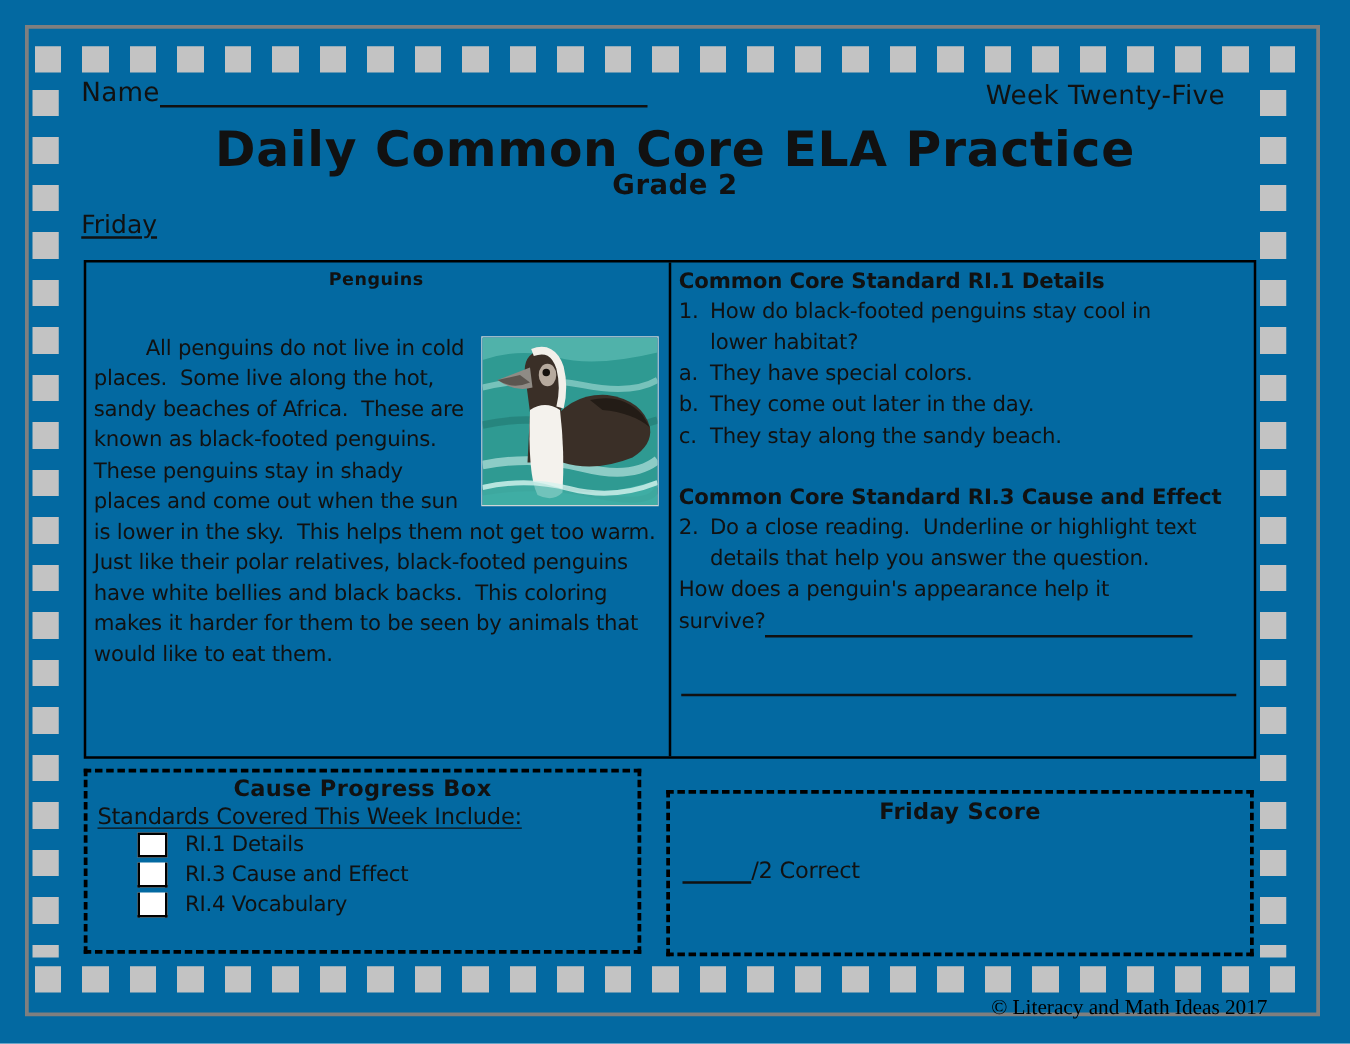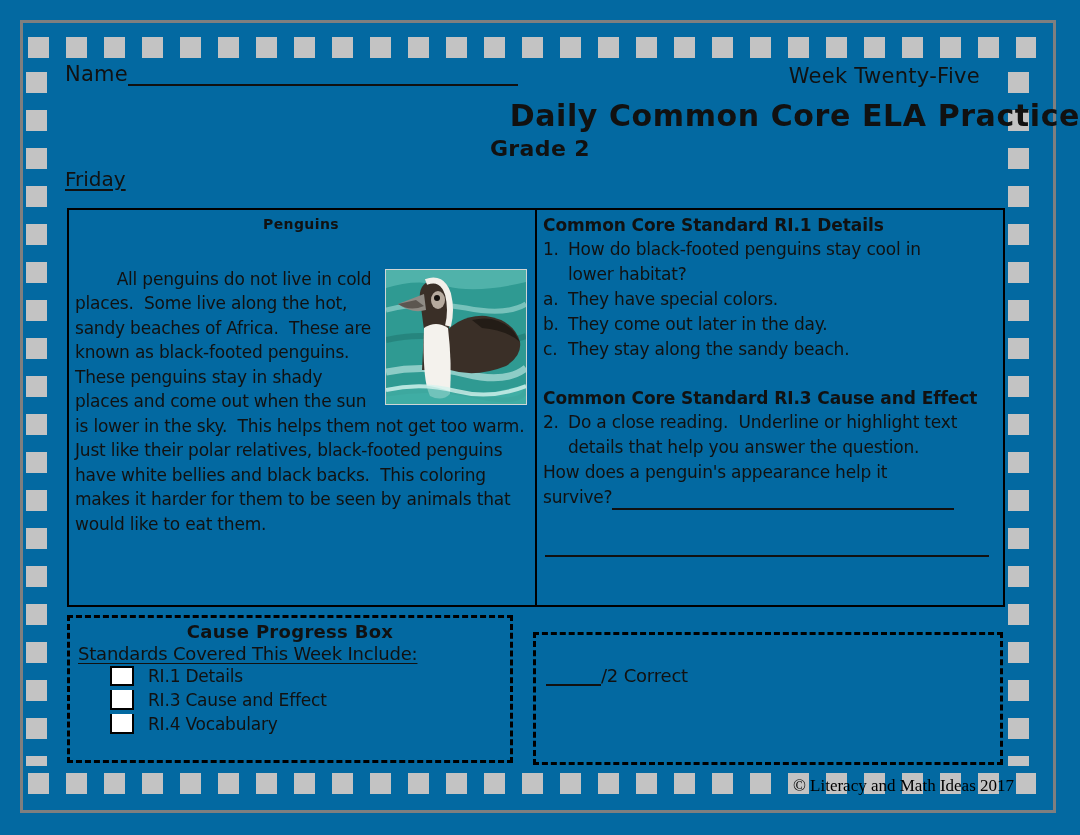--- a/index.html
+++ b/index.html
@@ -18,22 +18,22 @@
   .sq-bottom{left:28px;top:773px;width:1008px;height:21px;
     background:repeating-linear-gradient(to right,#c3c3c3 0 21px,transparent 21px 38px);}
   .sq-left{left:26px;top:72px;width:21px;height:694px;
     background:repeating-linear-gradient(to bottom,#c3c3c3 0 21px,transparent 21px 38px);}
   .sq-right{left:1008px;top:72px;width:21px;height:694px;
     background:repeating-linear-gradient(to bottom,#c3c3c3 0 21px,transparent 21px 38px);}
 
   .name-row{position:absolute;left:65px;top:62px;font-size:21px;letter-spacing:.2px;}
   .name-line{display:inline-block;width:390px;border-bottom:2px solid #111;height:20px;vertical-align:bottom;}
   .week-label{position:absolute;right:100px;top:64px;font-size:21px;letter-spacing:.3px;}
-  .page-title{position:absolute;left:0;right:0;top:98px;text-align:right;
-    font-size:30px;font-weight:bold;letter-spacing:.6px;}
+  .page-title{position:absolute;left:0;right:0;top:98px;text-align:center;
+    font-size:39px;font-weight:bold;letter-spacing:.6px;}
   .grade-subtitle{position:absolute;left:0;right:0;top:136px;text-align:center;
     font-size:22px;font-weight:bold;letter-spacing:.4px;}
   .day-label{position:absolute;left:65px;top:167px;font-size:20px;
     text-decoration:underline;text-underline-offset:3px;}
 
   .main-box{
     position:absolute;left:67px;top:208px;width:938px;height:399px;
     border:2px solid #000;display:flex;box-sizing:border-box;
   }
   .passage-cell{width:466px;box-sizing:border-box;padding:4px 8px 4px 6px;}
@@ -67,21 +67,21 @@
 
   .score-box{
     position:absolute;left:533px;top:632px;width:470px;height:133px;
     border:3px dashed #000;box-sizing:border-box;padding:4px 10px;
   }
   .sb-title{text-align:center;font-weight:bold;font-size:18px;letter-spacing:.3px;}
   .sb-line{margin-top:26px;font-size:18px;letter-spacing:-0.2px;}
   .score-blank{display:inline-block;width:55px;height:18px;border-bottom:2px solid #111;vertical-align:bottom;}
 
   .copyright{
-    position:absolute;right:66px;top:776px;font-family:"Liberation Serif","DejaVu Serif",serif;
+    position:absolute;right:66px;top:796px;font-family:"Liberation Serif","DejaVu Serif",serif;
     font-size:17px;color:#000;background:transparent;
   }
 </style>
 </head>
 <body>
 
 <div class="page">
 
   <div class="outer-border"></div>
   <div class="sq sq-top"></div>
@@ -163,17 +163,18 @@
       <span class="checkbox"></span>
       <span class="pb-label">RI.3 Cause and Effect</span>
     </div>
     <div class="pb-row">
       <span class="checkbox"></span>
       <span class="pb-label">RI.4 Vocabulary</span>
     </div>
   </div>
 
   <div class="score-box">
+    <div class="sb-title">Friday Score</div>
     <div class="sb-line"><span class="score-blank"></span><span>/2 Correct</span></div>
   </div>
 
   <div class="copyright">© Literacy and Math Ideas 2017</div>
 </div>
 
 </body></html>

